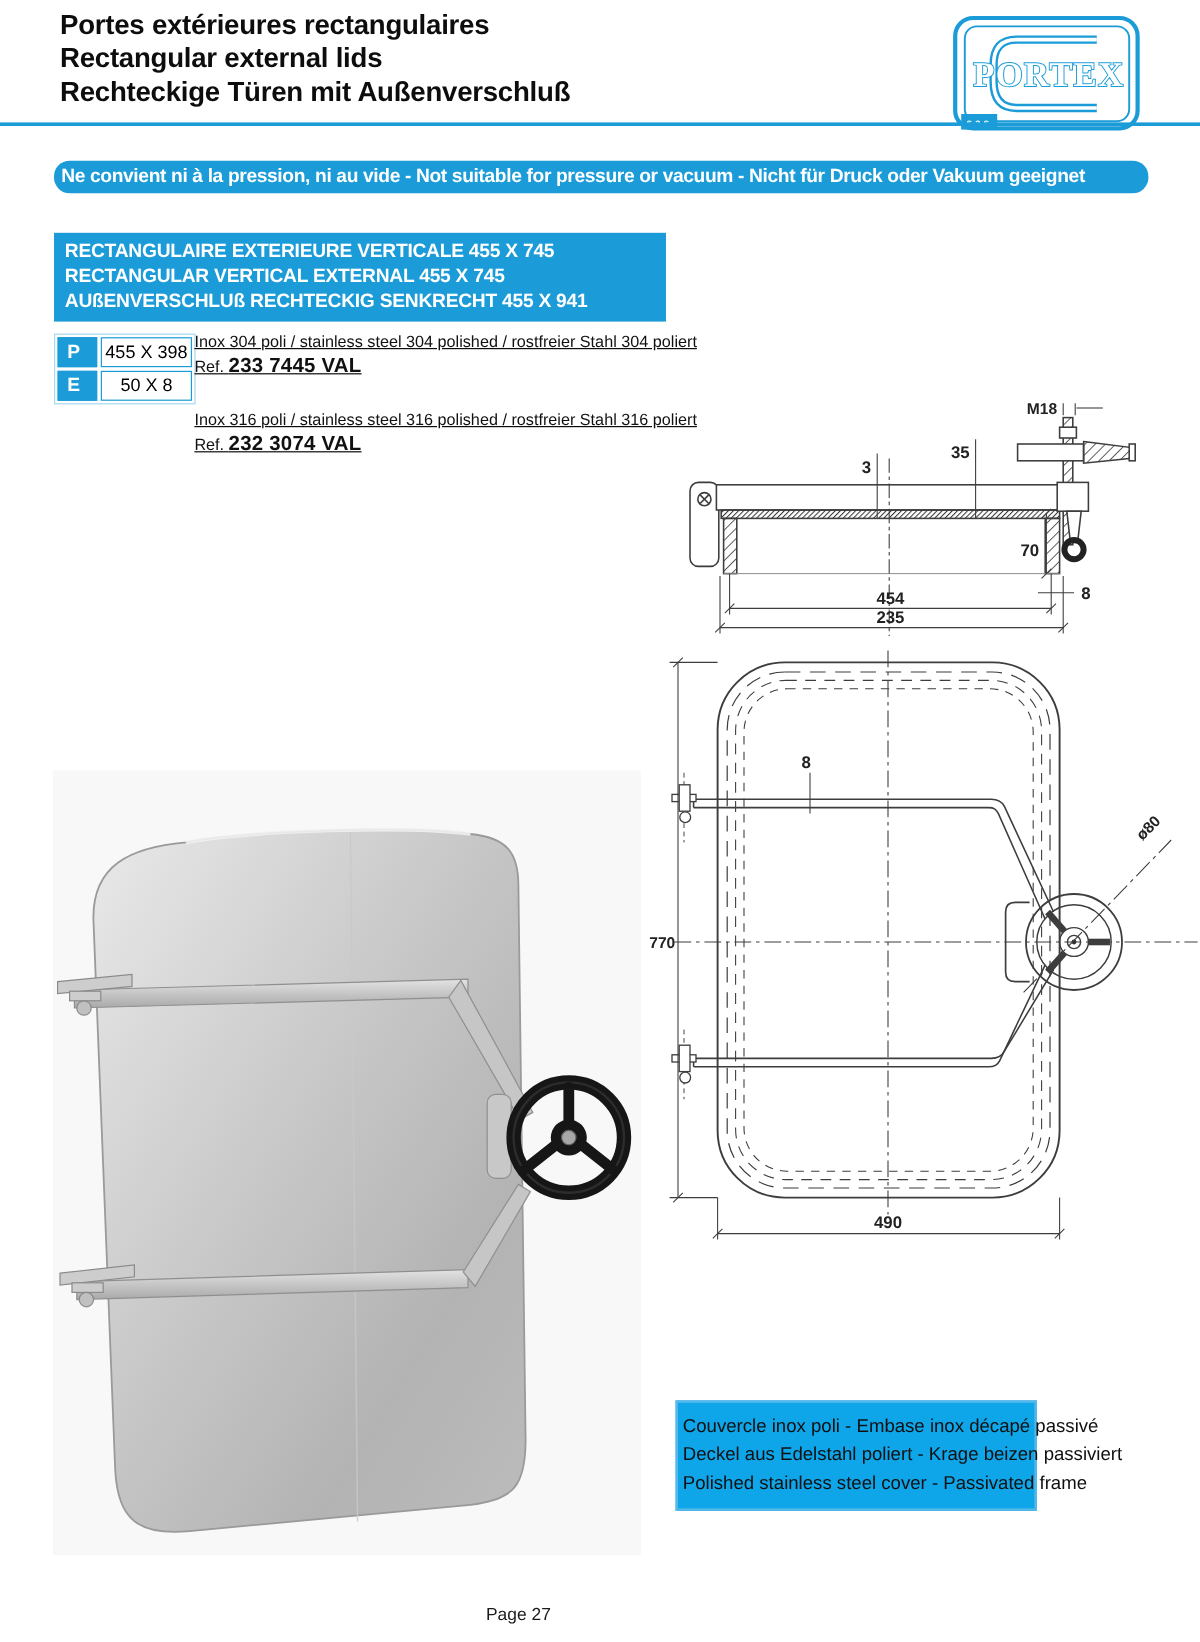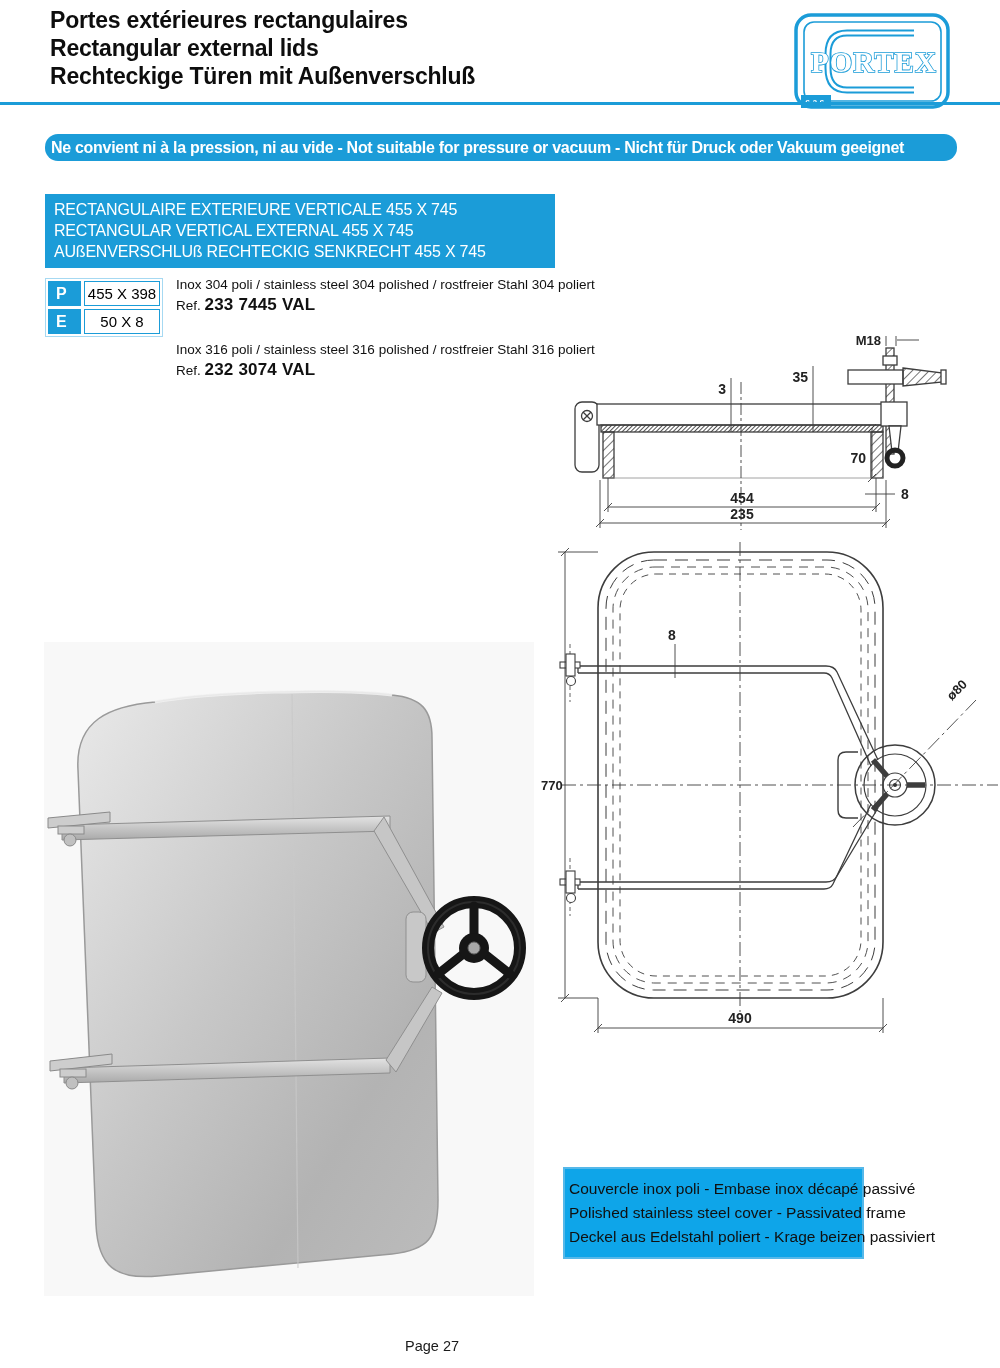--- a/index.html
+++ b/index.html
@@ -17,38 +17,38 @@
   .banner{
     left:45px;top:134px;width:912px;height:27px;background:#1b9cd8;color:#fff;
     font-size:16px;font-weight:bold;line-height:27px;padding-left:6px;box-sizing:border-box;
     letter-spacing:-0.3px;white-space:nowrap;border-radius:13px;
   }
   
   .product-header{
     left:45px;top:194px;width:510px;background:#1b9cd8;color:#fff;
     padding:5px 0 6px 9px;box-sizing:border-box;
   }
-  .product-header .ph-line{font-size:16px;font-weight:normal;line-height:21px;letter-spacing:-0.2px;white-space:nowrap;}
+  .product-header .ph-line{font-size:16px;font-weight:bold;line-height:21px;letter-spacing:-0.2px;white-space:nowrap;}
   
   .spec-table{
     left:45px;top:278px;border:1px solid #a6d9f2;padding:2px;background:#fff;
     display:grid;grid-template-columns:33px 76px;grid-auto-rows:25px;gap:3px;
   }
   .spec-key{
     background:#1b9cd8;color:#fff;font-weight:bold;font-size:16px;
     display:flex;align-items:center;justify-content:flex-start;padding-left:7px;
     border:1px solid #1b9cd8;box-sizing:border-box;
   }
   .spec-value{
     background:#fff;color:#000;font-size:15px;
     display:flex;align-items:center;justify-content:center;
     border:1px solid #1b9cd8;box-sizing:border-box;white-space:nowrap;
   }
   
-  .variants{left:176px;top:276px;width:430px;}
+  .variants{left:162px;top:276px;width:430px;text-decoration:underline;}
   .variant + .variant{margin-top:26px;}
   .variant-material{font-size:13.5px;line-height:17px;color:#111;white-space:nowrap;}
   .variant-ref{font-size:13.5px;color:#111;margin-top:2px;}
   .variant-ref b{font-size:17px;letter-spacing:0.2px;}
   
   .weight-icon{left:242px;top:642px;}
   .weight-label{left:226px;top:674px;width:70px;text-align:center;font-size:15.5px;color:#1a1a1a;}
   
   .info-box{
     left:563px;top:1167px;width:301px;background:#0ea5e9;border:2px solid #56b8e9;
@@ -85,21 +85,21 @@
     <div class="title-line">Rechteckige Türen mit Außenverschluß</div>
   </div>
 
   <div class="abs rule"></div>
 
   <div class="abs banner">Ne convient ni à la pression, ni au vide - Not suitable for pressure or vacuum - Nicht für Druck oder Vakuum geeignet</div>
 
   <div class="abs product-header">
     <div class="ph-line">RECTANGULAIRE EXTERIEURE VERTICALE 455 X 745</div>
     <div class="ph-line">RECTANGULAR VERTICAL EXTERNAL 455 X 745</div>
-    <div class="ph-line">AUßENVERSCHLUß RECHTECKIG SENKRECHT 455 X 745</div>
+    <div class="ph-line">AUßENVERSCHLUß RECHTECKIG SENKRECHT 455 X 941</div>
   </div>
 
   <div class="abs spec-table">
     <div class="spec-key">P</div>
     <div class="spec-value">455 X 398</div>
     <div class="spec-key">E</div>
     <div class="spec-value">50 X 8</div>
   </div>
 
   <div class="abs variants">
@@ -313,19 +313,19 @@
       <line x1="434" y1="295" x2="434" y2="266" stroke="#161616" stroke-width="9" stroke-linecap="round"></line>
       <line x1="422" y1="315" x2="398" y2="334" stroke="#161616" stroke-width="9" stroke-linecap="round"></line>
       <line x1="446" y1="315" x2="470" y2="334" stroke="#161616" stroke-width="9" stroke-linecap="round"></line>
       <circle cx="434" cy="308" r="15" fill="#161616"></circle>
       <circle cx="434" cy="308" r="6" fill="#a8a8a8" stroke="#666" stroke-width="1"></circle>
     </g>
   </svg>
 
   <div class="abs info-box">
     <div class="info-line">Couvercle inox poli - Embase inox décapé passivé</div>
+    <div class="info-line">Deckel aus Edelstahl poliert - Krage beizen passiviert</div>
     <div class="info-line">Polished stainless steel cover - Passivated frame</div>
-    <div class="info-line">Deckel aus Edelstahl poliert - Krage beizen passiviert</div>
   </div>
 
   <div class="abs page-number">Page 27</div>
 
 </div>
 
 </body></html>

